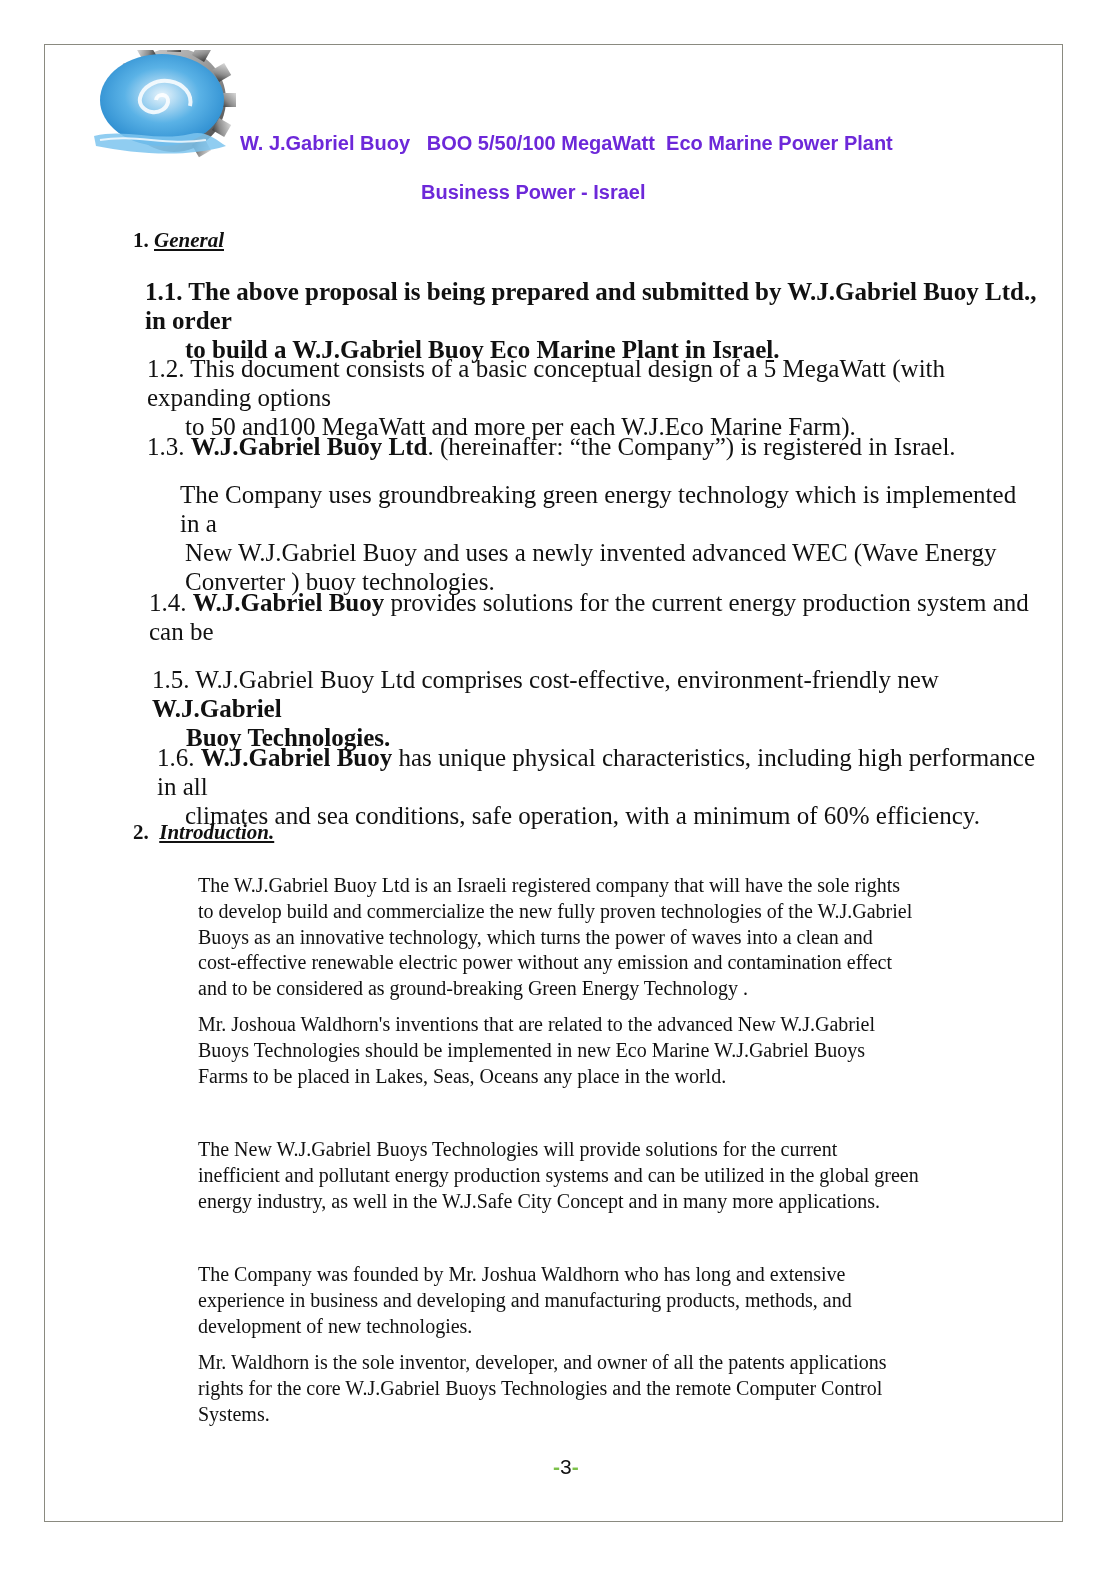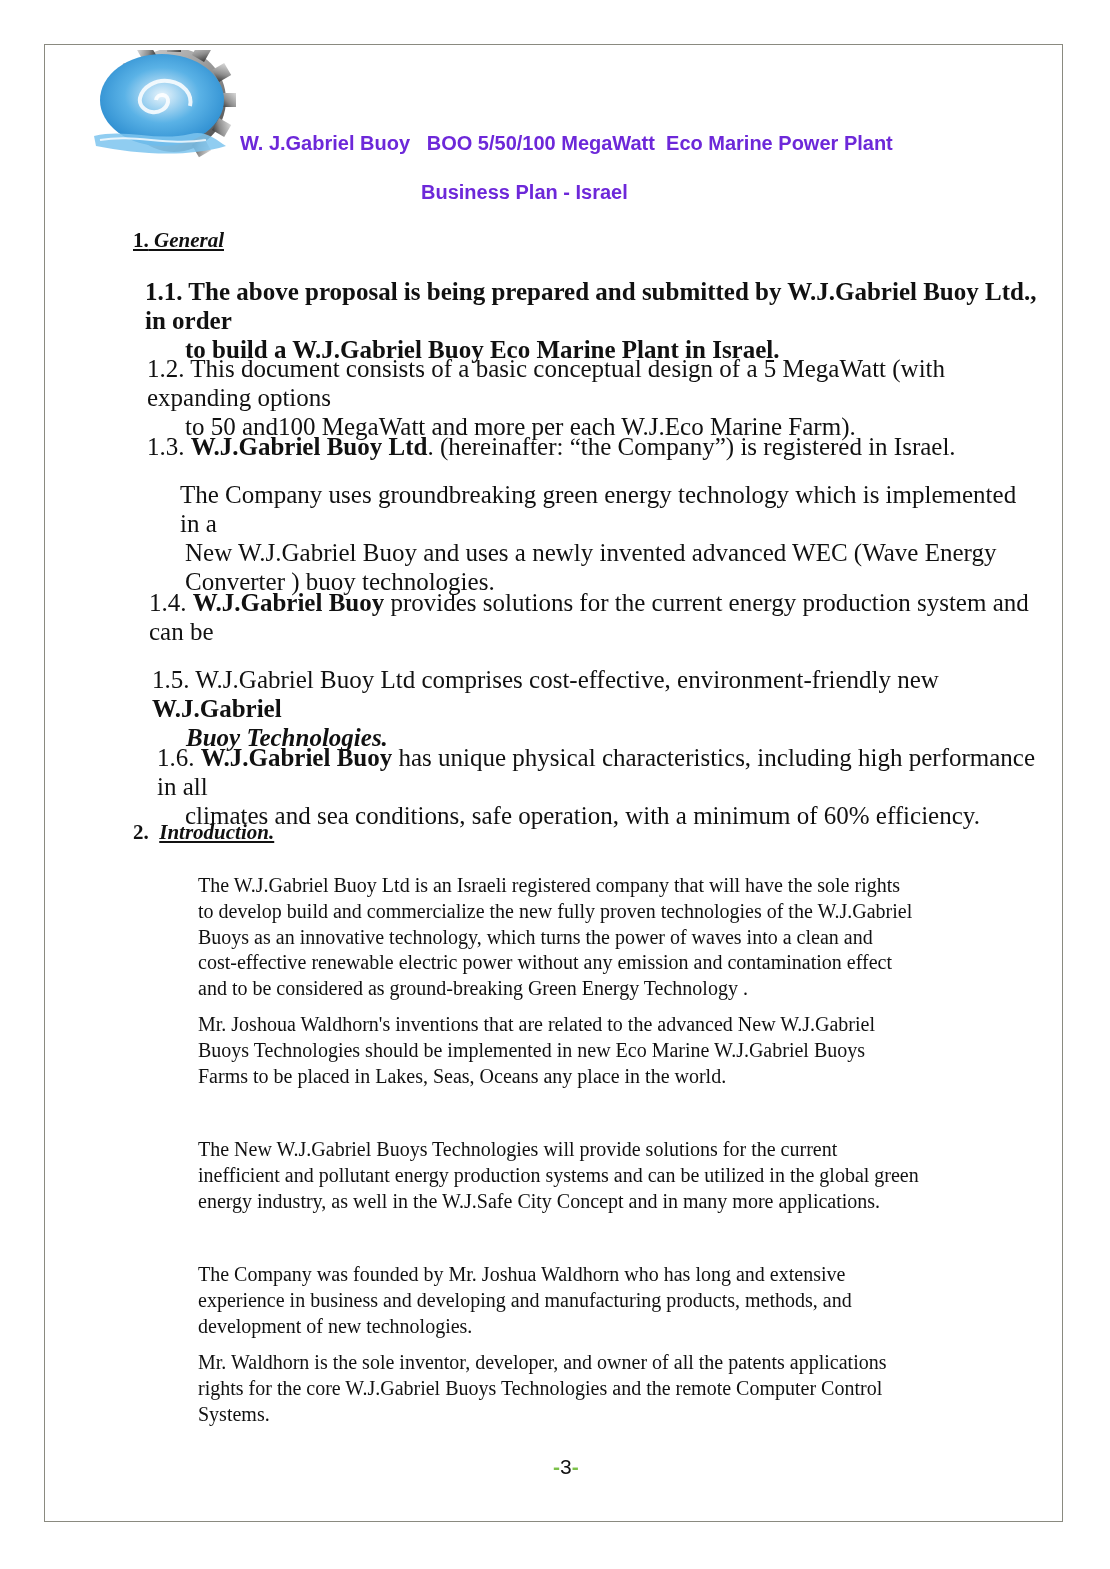--- a/index.html
+++ b/index.html
@@ -59,23 +59,23 @@
       <rect x="-7" y="-62" width="14" height="14" transform="rotate(-90)"></rect>
     </g>
   </g>
   <ellipse cx="76" cy="50" rx="62" ry="46" fill="url(#wg)"></ellipse>
   <path d="M76 50 m-6 0 a6 6 0 1 1 12 2 a14 12 0 1 1 -28 -4 a24 20 0 1 1 50 8" fill="none" stroke="#ffffff" stroke-width="4" opacity="0.85"></path>
   <path d="M8 86 C40 78 70 92 104 84 C120 80 130 90 140 96 C100 108 50 104 10 96 Z" fill="#7cc4ee" opacity="0.85"></path>
   <path d="M14 90 C50 84 80 96 120 90" fill="none" stroke="#ffffff" stroke-width="2" opacity="0.8"></path>
 </svg>
 
 <div class="title t1">W. J.Gabriel Buoy   BOO 5/50/100 MegaWatt  Eco Marine Power Plant</div>
-<div class="title t2">Business Plan - Israel</div>
+<div class="title t2">Business Power - Israel</div>
 
-<div class="serif heading" style="left:133px; top:228px;text-decoration:underline;">
+<div class="serif heading" style="left:133px; top:228px;">
   <span>1.</span>
   <span class="lbl">General</span>
 </div>
 
 <div class="serif para" style="left:145px; top:277px; width:900px; font-weight:bold;">
   <div><span>1.1.</span> <span>The above proposal is being prepared and submitted by W.J.Gabriel Buoy Ltd., in order</span></div>
   <div style="padding-left:40px;">to build a W.J.Gabriel Buoy Eco Marine Plant in  Israel.</div>
 </div>
 
 <div class="serif para" style="left:147px; top:354px; width:900px;">
@@ -92,21 +92,21 @@
   <div style="padding-left:5px;">New W.J.Gabriel Buoy and uses a newly invented advanced WEC (Wave Energy</div>
   <div style="padding-left:5px;">Converter ) buoy technologies.</div>
 </div>
 
 <div class="serif para" style="left:149px; top:588px; width:900px;">
   <div><span>1.4.</span> <b>W.J.Gabriel Buoy</b><span> provides solutions for the current energy production system and can be</span></div>
 </div>
 
 <div class="serif para" style="left:152px; top:665px; width:900px;">
   <div><span>1.5.</span><span> W.J.Gabriel Buoy Ltd comprises cost-effective, environment-friendly new </span><b>W.J.Gabriel</b></div>
-  <div style="padding-left:34px; font-weight:bold;font-style:italic;">Buoy Technologies.</div>
+  <div style="padding-left:34px; font-weight:bold;">Buoy Technologies.</div>
 </div>
 
 <div class="serif para" style="left:157px; top:743px; width:900px;">
   <div><span>1.6.</span> <b>W.J.Gabriel Buoy</b><span> has unique physical characteristics, including high performance in all</span></div>
   <div style="padding-left:28px;">climates and sea conditions, safe operation, with a minimum of 60% efficiency.</div>
 </div>
 
 <div class="serif heading" style="left:133px; top:820px;">
   <span>2.</span>&nbsp;
   <span class="lbl">Introduction.</span>

